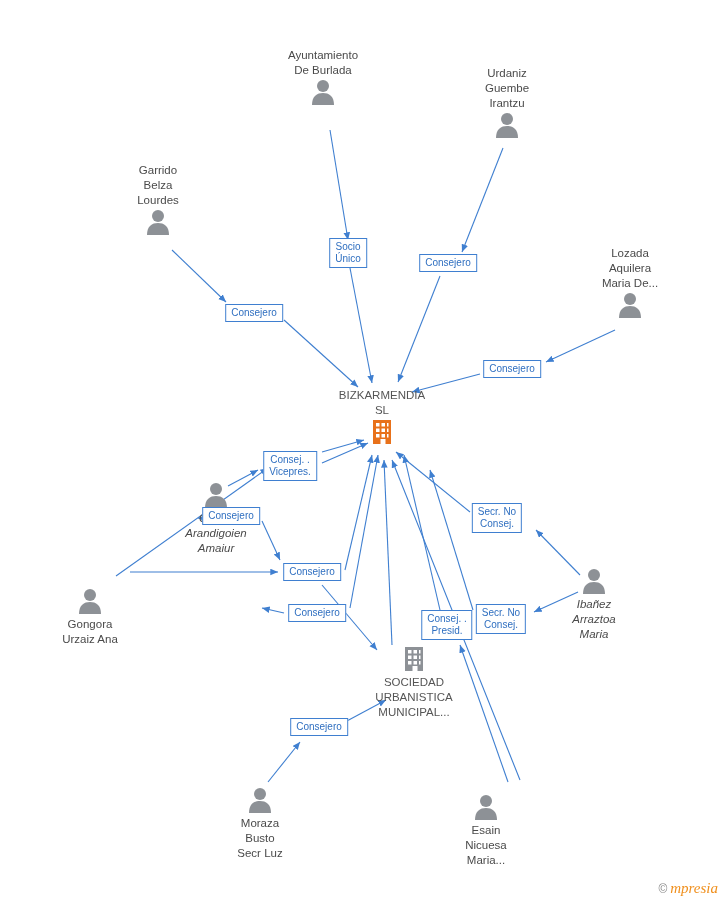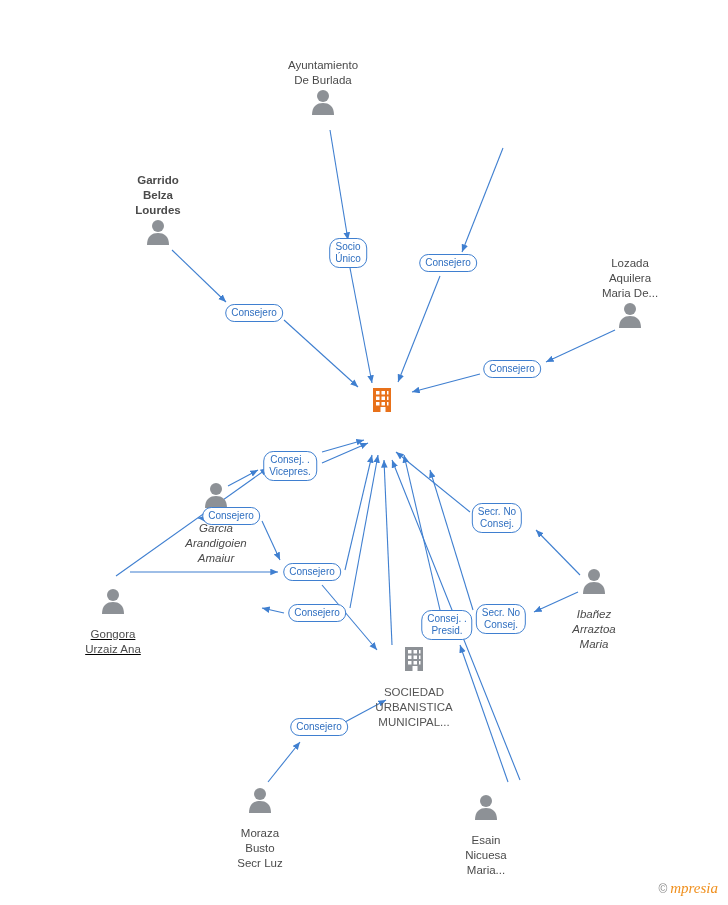--- a/index.html
+++ b/index.html
@@ -33,37 +33,37 @@
     display: block;
     line-height: 1;
   }
   .person-icon svg { display: block; margin: 0 auto; }
   .company-icon svg { display: block; margin: 0 auto; }
   .node-label {
     font-size: 11.5px;
     color: #4a4a4a;
     line-height: 15px;
     white-space: pre-line;
-    margin-top: 12px;
+    margin-top: 2px;
   }
   .node-label.company {
     color: #555555;
   }
   .edge-label {
     position: absolute;
     transform: translate(-50%, -50%);
     background: #ffffff;
     border: 1px solid #3f7fd0;
     color: #2f6fc0;
     font-size: 10px;
     line-height: 12px;
     padding: 2px 5px;
     white-space: pre-line;
     text-align: center;
-    border-radius: 10px;
+    border-radius: 0;
   }
   #watermark {
     position: absolute;
     right: 10px;
     bottom: 8px;
     display: flex;
     align-items: center;
     gap: 3px;
     font-size: 15px;
     color: #f0901e;
@@ -131,20 +131,22 @@
       <path d="M520,780 L392,460"></path>
 
       <path d="M268,782 L300,742"></path>
       <path d="M345,722 L386,700"></path>
 
       <path d="M392,645 L384,460"></path>
     </g>
   </svg>
 
   <div class="node" style="left:382px; top:386px; width:160px;">
+    <div class="node-label company">BIZKARMENDIA
+SL</div>
     <span class="glyph company-icon">
       <svg width="26" height="28" viewBox="0 0 26 28">
         <rect x="4" y="2" width="18" height="24" fill="#e8711a"></rect>
         <g fill="#ffffff">
           <rect x="7" y="5" width="3.5" height="3.5"></rect>
           <rect x="12.5" y="5" width="3.5" height="3.5"></rect>
           <rect x="18" y="5" width="1.5" height="3.5"></rect>
           <rect x="7" y="10.5" width="3.5" height="3.5"></rect>
           <rect x="12.5" y="10.5" width="3.5" height="3.5"></rect>
           <rect x="18" y="10.5" width="1.5" height="3.5"></rect>
@@ -184,22 +186,33 @@
     <div class="node-label">Ayuntamiento
 De Burlada</div>
     <span class="glyph person-icon">
       <svg width="26" height="28" viewBox="0 0 26 28">
           <circle cx="13" cy="8" r="6" fill="#8d9196"></circle>
           <path d="M2,27 C2,18 7,15 13,15 C19,15 24,18 24,27 Z" fill="#8d9196"></path>
         </svg>
     </span>
   </div>
 
-
-  <div class="node" style="left:158px; top:161px; width:120px;font-weight:bold;">
+  <div class="node" style="left:507px; top:64px; width:120px;">
+    <div class="node-label">Urdaniz
+Guembe
+Irantzu</div>
+    <span class="glyph person-icon">
+      <svg width="26" height="28" viewBox="0 0 26 28">
+          <circle cx="13" cy="8" r="6" fill="#8d9196"></circle>
+          <path d="M2,27 C2,18 7,15 13,15 C19,15 24,18 24,27 Z" fill="#8d9196"></path>
+        </svg>
+    </span>
+  </div>
+
+  <div class="node" style="left:158px; top:161px; width:120px;">
     <div class="node-label">Garrido
 Belza
 Lourdes</div>
     <span class="glyph person-icon">
       <svg width="26" height="28" viewBox="0 0 26 28">
           <circle cx="13" cy="8" r="6" fill="#8d9196"></circle>
           <path d="M2,27 C2,18 7,15 13,15 C19,15 24,18 24,27 Z" fill="#8d9196"></path>
         </svg>
     </span>
   </div>
@@ -221,21 +234,21 @@
       <svg width="26" height="28" viewBox="0 0 26 28">
           <circle cx="13" cy="8" r="6" fill="#8d9196"></circle>
           <path d="M2,27 C2,18 7,15 13,15 C19,15 24,18 24,27 Z" fill="#8d9196"></path>
         </svg>
     </span>
     <div class="node-label">Garcia
 Arandigoien
 Amaiur</div>
   </div>
 
-  <div class="node" style="left:113px; top:587px; width:120px;text-decoration:underline;">
+  <div class="node" style="left:90px; top:587px; width:120px;">
     <span class="glyph person-icon">
       <svg width="26" height="28" viewBox="0 0 26 28">
           <circle cx="13" cy="8" r="6" fill="#8d9196"></circle>
           <path d="M2,27 C2,18 7,15 13,15 C19,15 24,18 24,27 Z" fill="#8d9196"></path>
         </svg>
     </span>
     <div class="node-label">Gongora
 Urzaiz Ana</div>
   </div>
 

